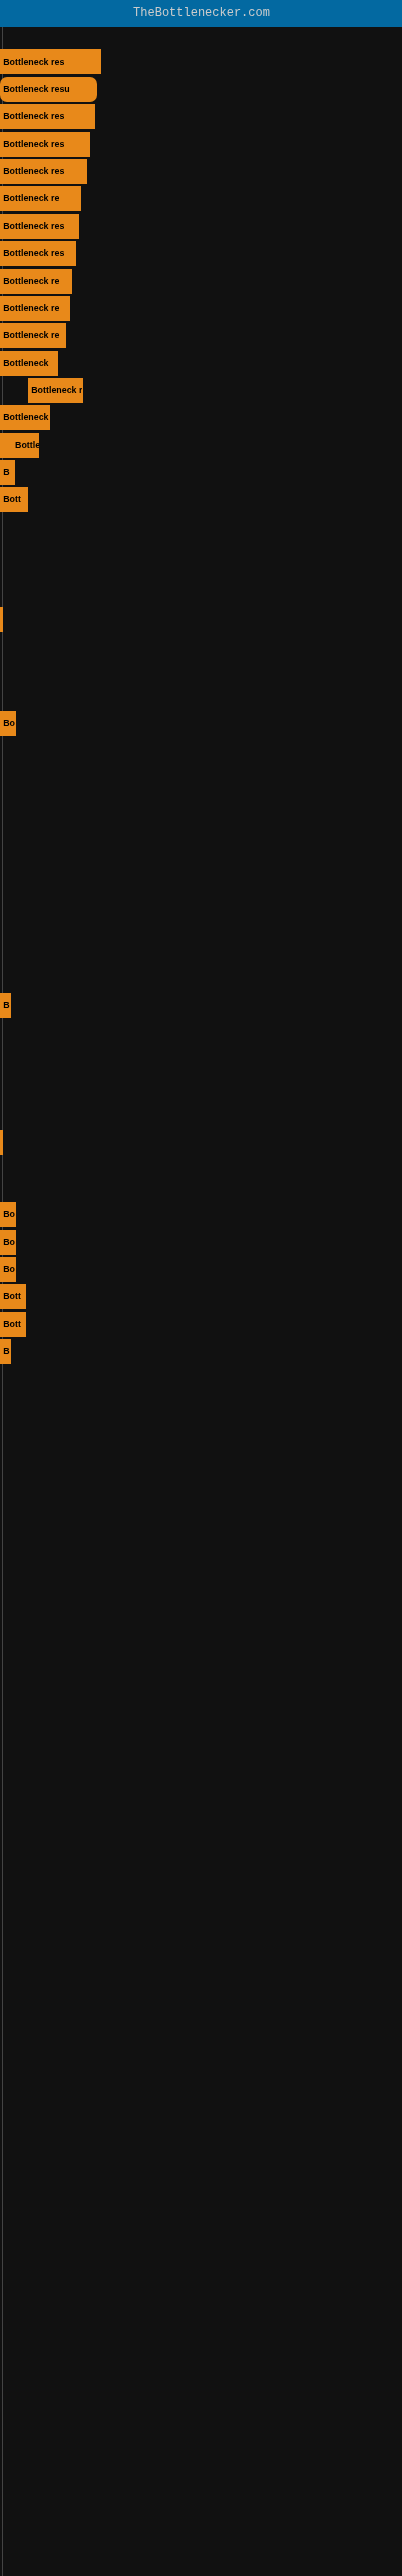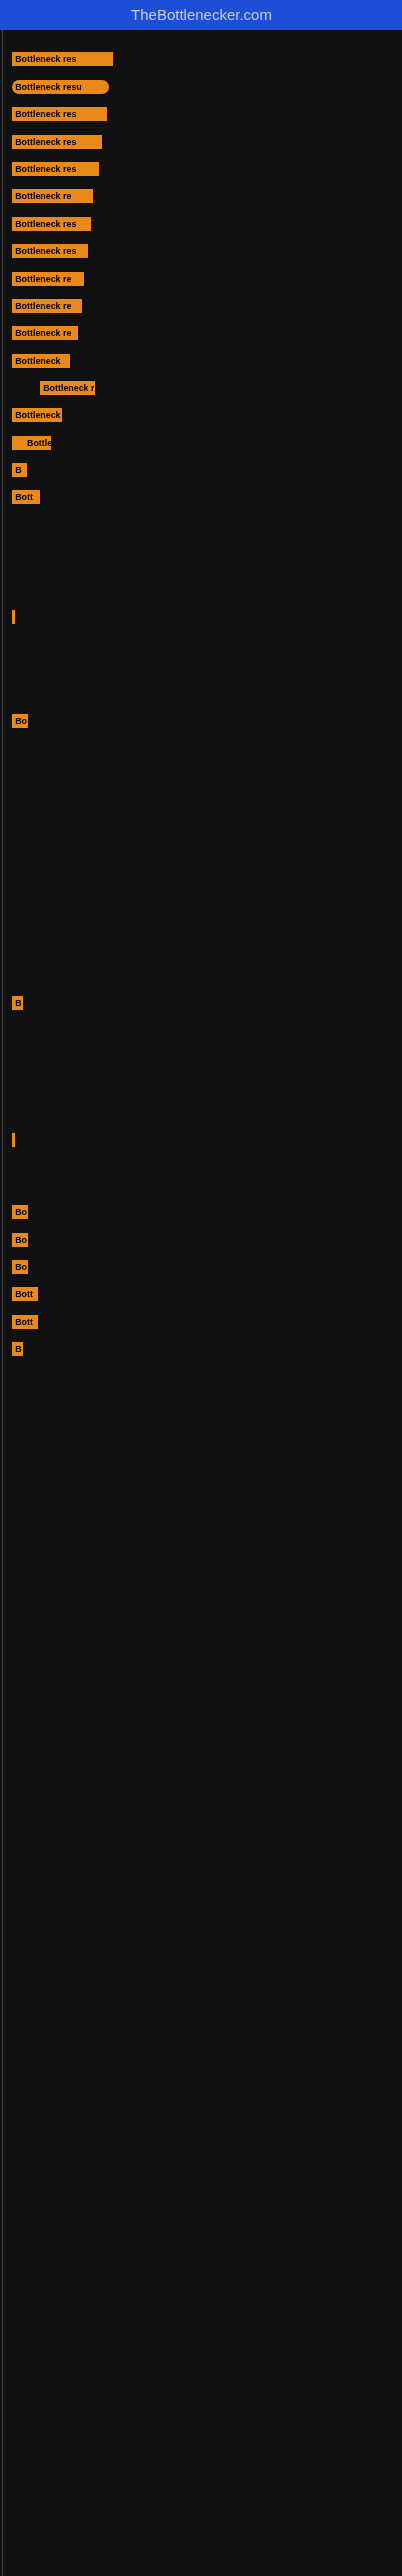--- a/index.html
+++ b/index.html
@@ -13,36 +13,37 @@
       width: 403px;
       min-height: 2576px;
       font-family: Arial, sans-serif;
       position: relative;
       overflow-x: hidden;
     }
 
     .page-title {
       text-align: center;
       color: #cccccc;
-      font-size: 15px;
+      font-size: 12px;
       padding: 6.4px 0;
-      background-color: #1d4ed8;
+      background-color: #0369a1;
+      font-family: Liberation Mono, monospace;
     }
 
     .chart-area {
       position: relative;
       width: 403px;
       height: 2576px;
       background-color: #111111;
     }
 
     .bar-item {
       position: absolute;
-      left: 12px;
-      height: 14px;
+      left: 0;
+      height: 25px;
       background-color: #e8891a;
       display: flex;
       align-items: center;
       padding-left: 3.2px;
       cursor: default;
     }
 
     .bar-label {
       color: #000000;
       font-size: 8.9px;

